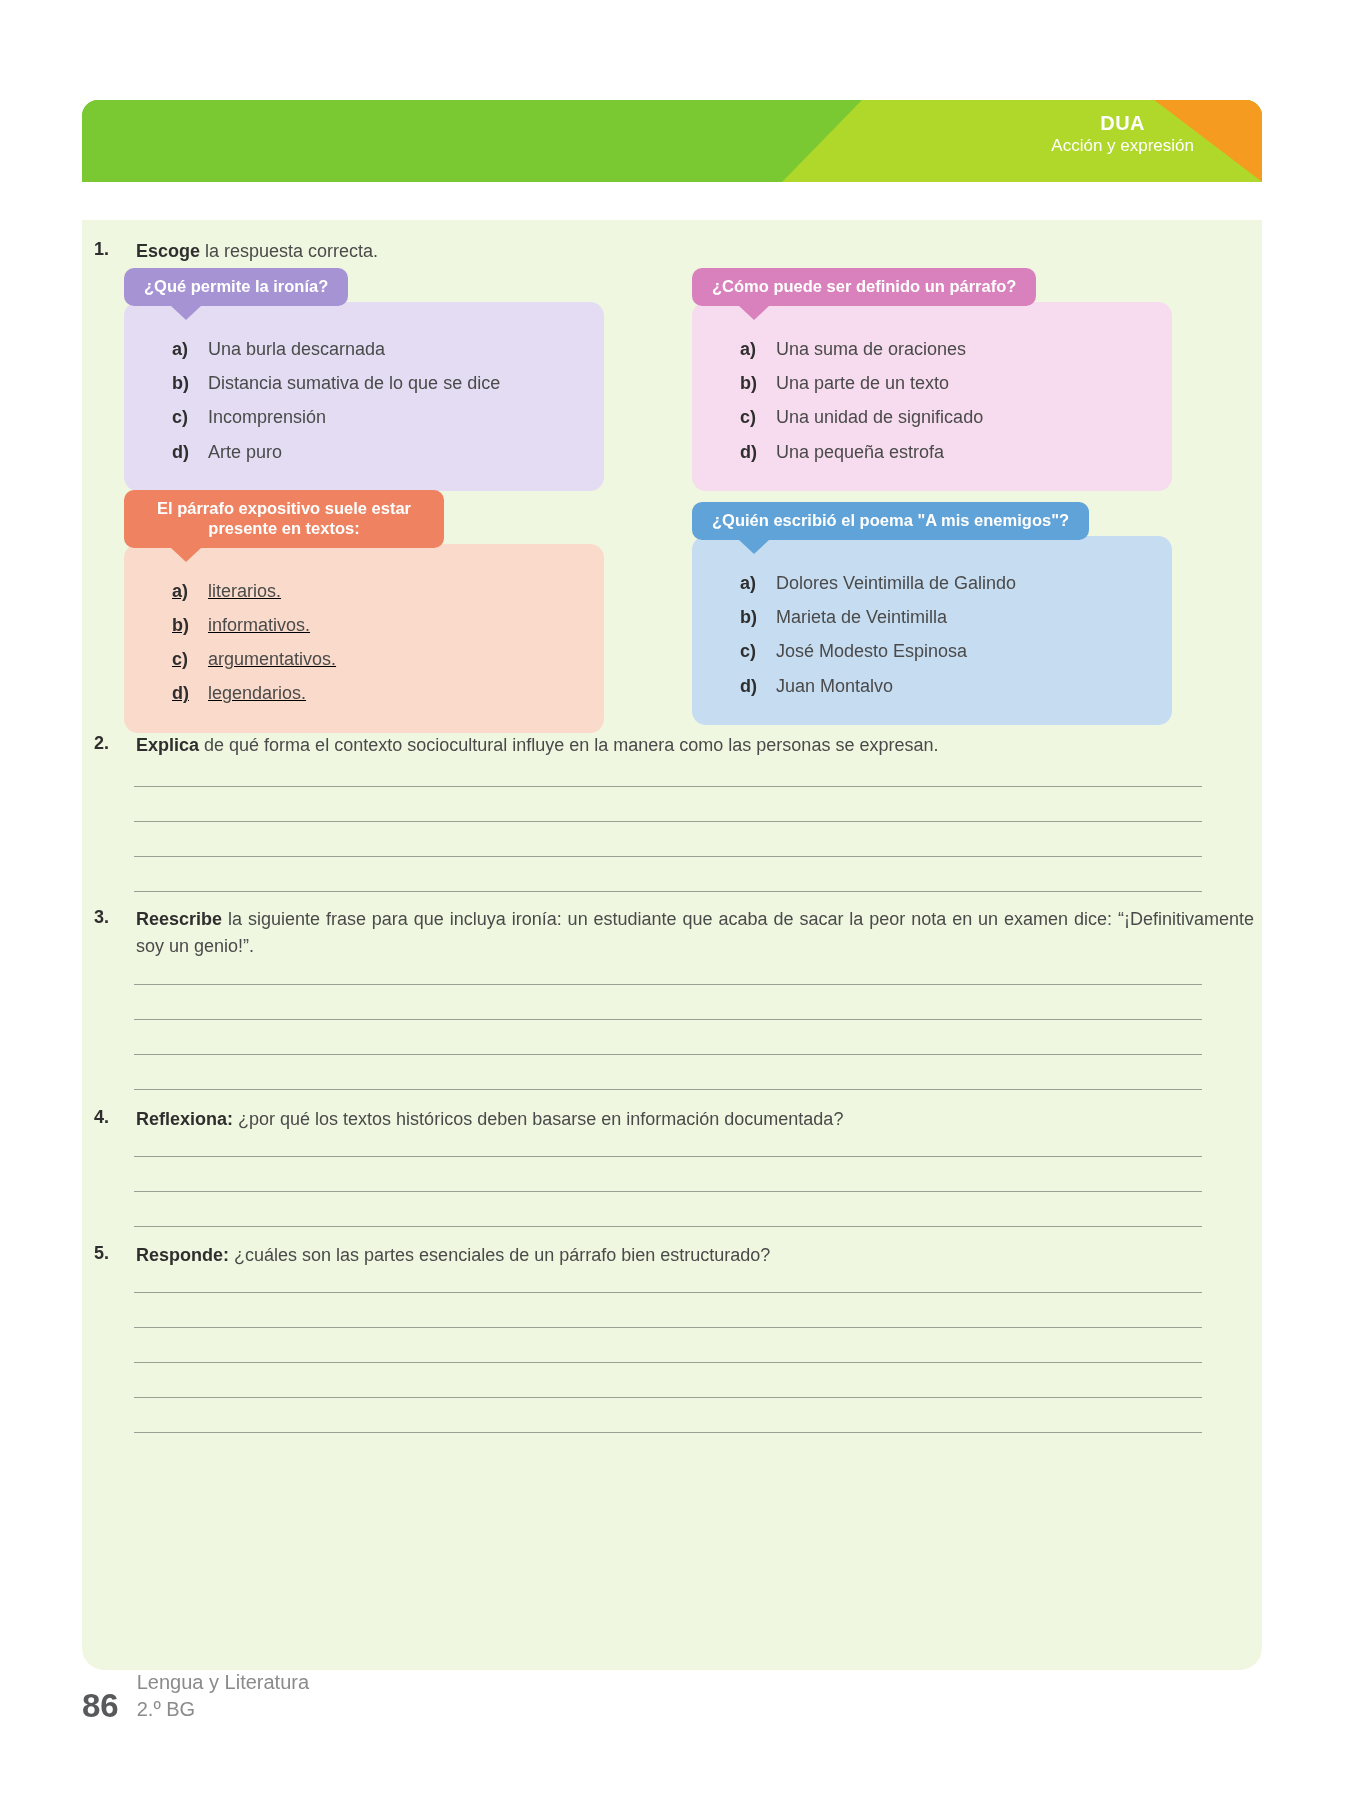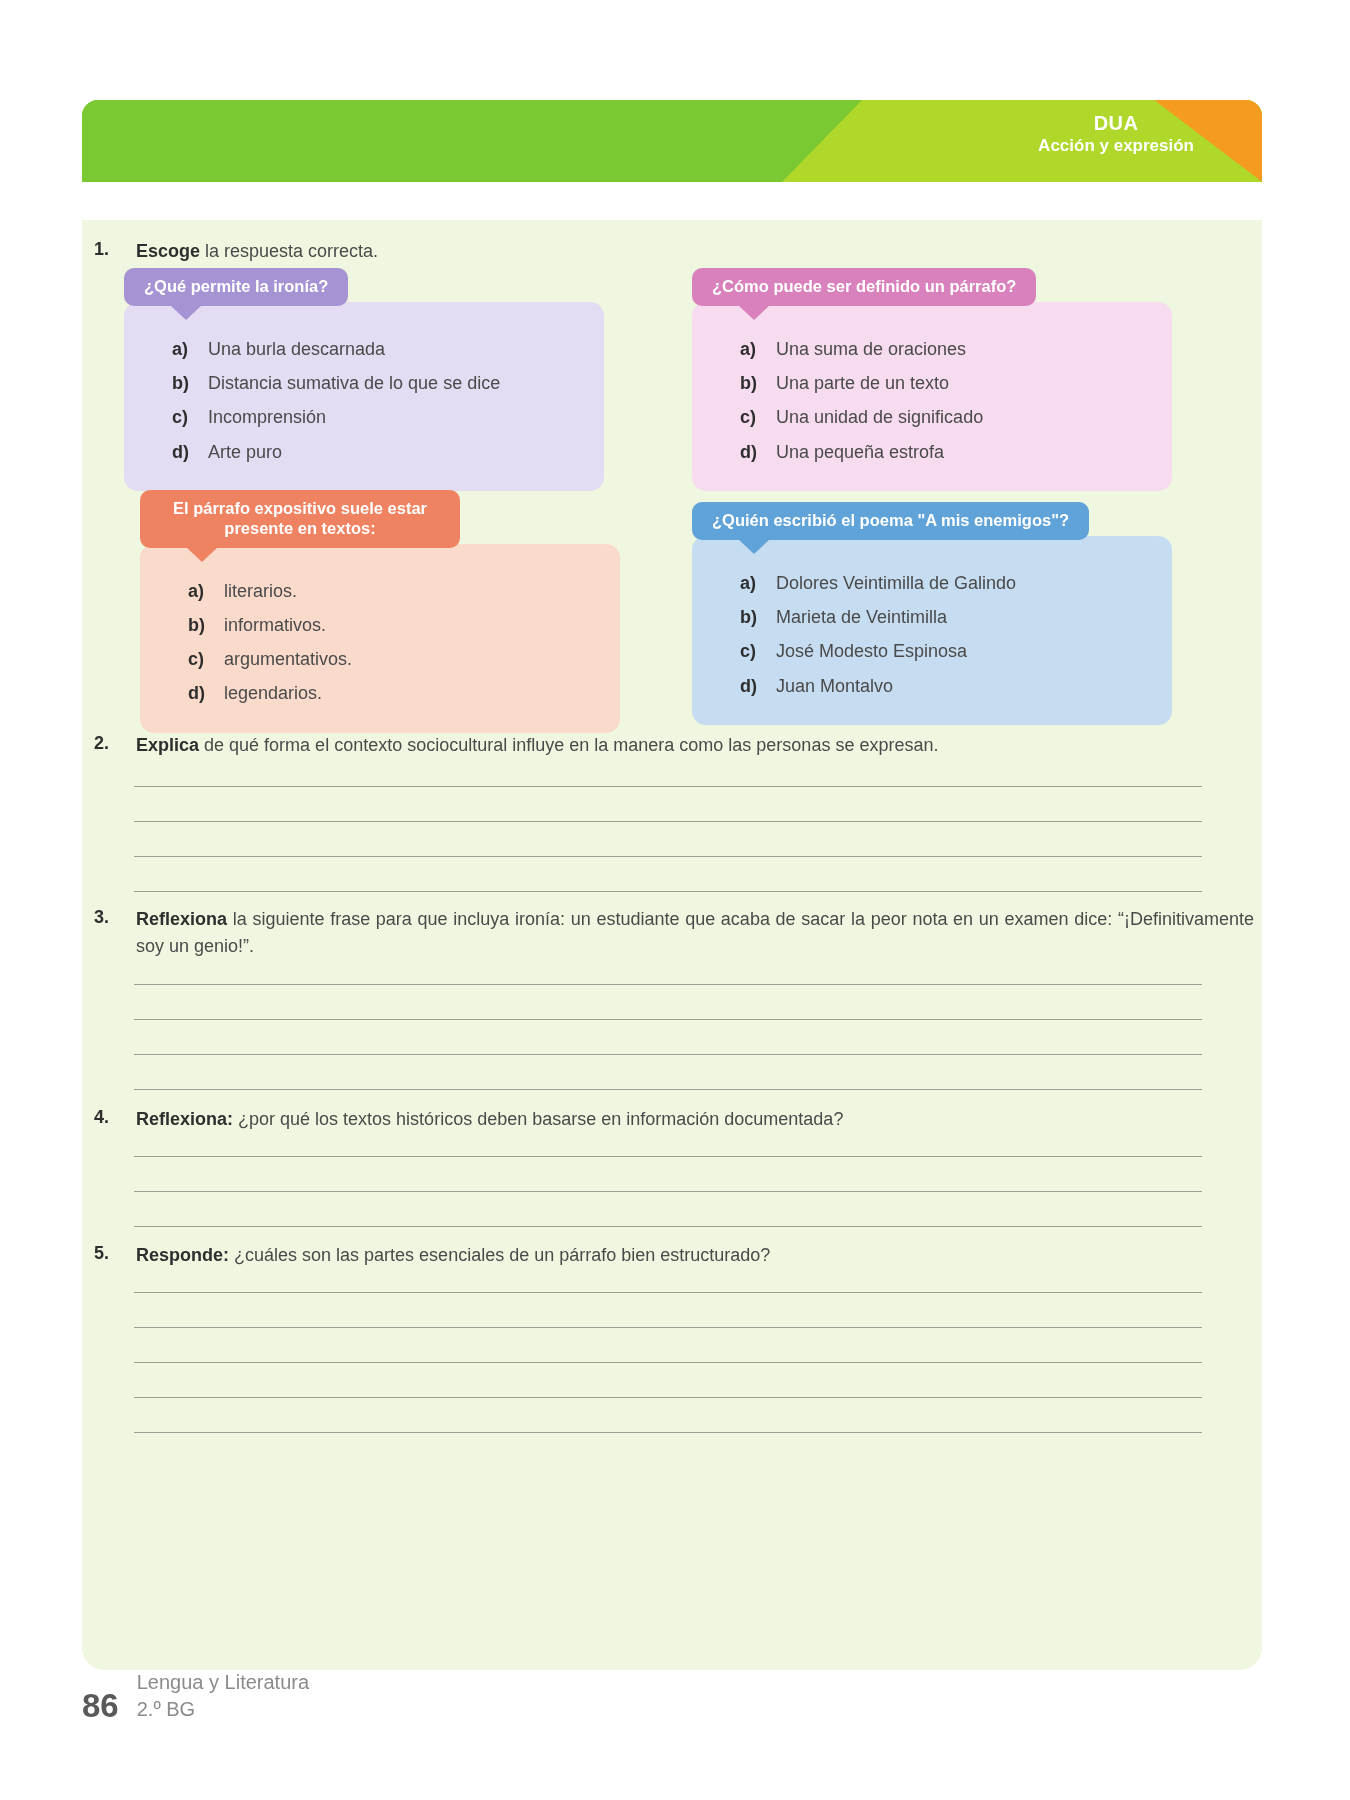--- a/index.html
+++ b/index.html
@@ -81,21 +81,21 @@
   .banner-dua .dua-main {
     display: block;
     font-size: 20px;
     font-weight: bold;
     color: #ffffff;
     letter-spacing: 0.5px;
   }
   .banner-dua .dua-sub {
     display: block;
     font-size: 17px;
-    font-weight: bold;
+    font-weight: normal;
     color: #ffffff;
   }
 
   
   .content {
     position: absolute;
     left: 82px;
     top: 220px;
     width: 1180px;
     height: 1450px;
@@ -286,21 +286,21 @@
           <span class="letter">c)</span>
           <span>Una unidad de significado</span>
         </div>
         <div class="opt">
           <span class="letter">d)</span>
           <span>Una pequeña estrofa</span>
         </div>
       </div>
     </div>
 
-    <div class="mcq c-orange" style="left:58px; top:270px; width:480px;">
+    <div class="mcq c-orange" style="left:42px; top:270px; width:480px;text-decoration:underline;">
       <div class="mcq-head" style="width:320px;">
         <span>El párrafo expositivo suele estar presente en textos:</span>
       </div>
       <div class="mcq-body">
         <div class="opt">
           <span class="letter">a)</span>
           <span>literarios.</span>
         </div>
         <div class="opt">
           <span class="letter">b)</span>
@@ -347,21 +347,21 @@
     </div>
     <div class="lines" style="top:566px;">
       <div class="rule"></div>
       <div class="rule"></div>
       <div class="rule"></div>
       <div class="rule"></div>
     </div>
 
     <div class="q-row" style="top:686px;">
       <div class="q-num">3.</div>
-      <div class="q-text q-just"><b>Reflexiona</b><span> la siguiente frase para que incluya ironía: un estudiante que acaba de sacar la peor nota en un examen dice: “¡Definitivamente soy un genio!”.</span></div>
+      <div class="q-text q-just"><b>Reescribe</b><span> la siguiente frase para que incluya ironía: un estudiante que acaba de sacar la peor nota en un examen dice: “¡Definitivamente soy un genio!”.</span></div>
     </div>
     <div class="lines" style="top:764px;">
       <div class="rule"></div>
       <div class="rule"></div>
       <div class="rule"></div>
       <div class="rule"></div>
     </div>
 
     <div class="q-row" style="top:886px;">
       <div class="q-num">4.</div>

